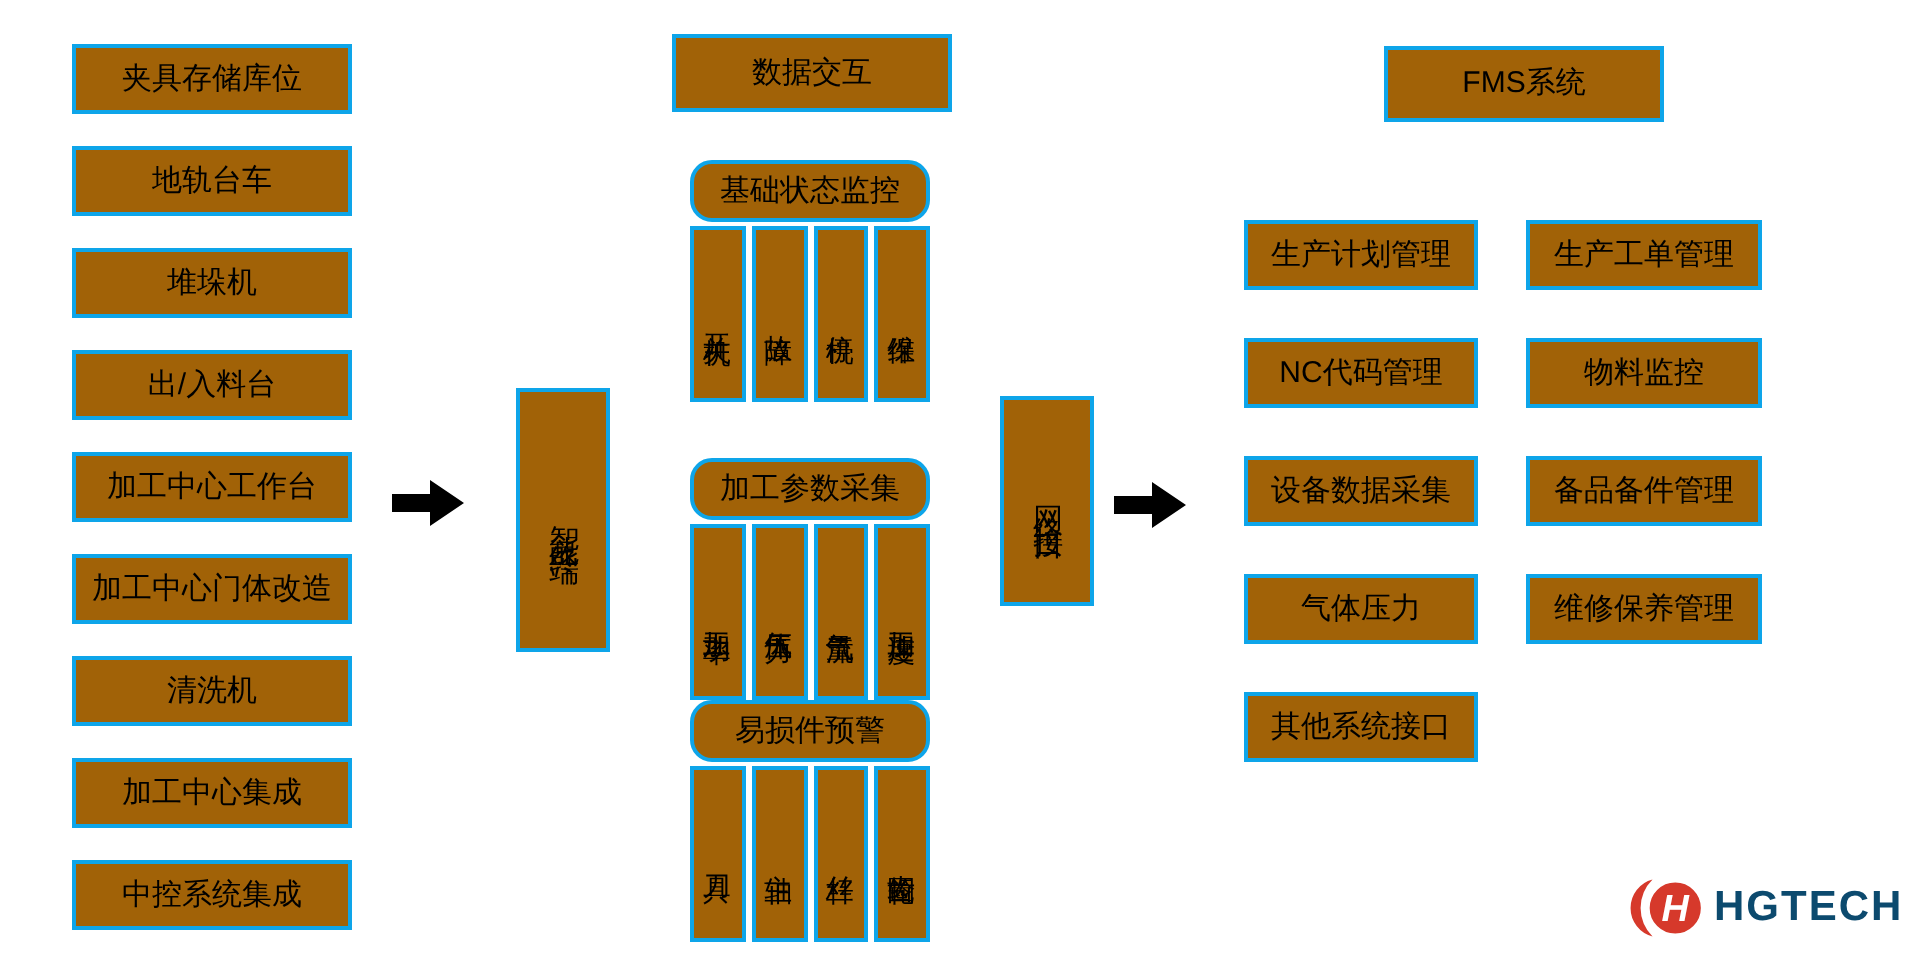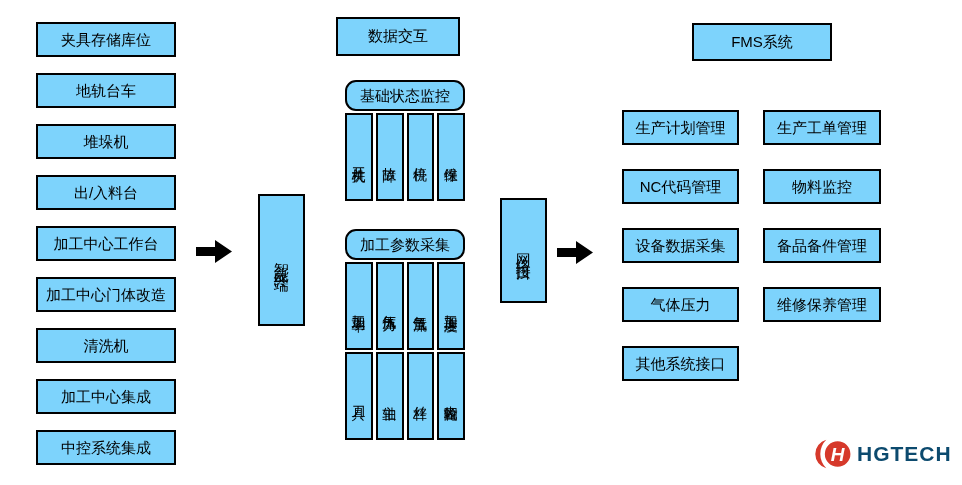--- a/index.html
+++ b/index.html
@@ -6,22 +6,22 @@
   .canvas {
     position: relative;
     width: 962px;
     height: 485px;
     background: #ffffff;
     font-family: "Liberation Sans", "DejaVu Sans", sans-serif;
     color: #000;
     overflow: hidden;
   }
   .box {
-    background: #7dd3fc;
-    border: 2px solid #000000;
+    background: #a16207;
+    border: 2px solid #0ea5e9;
     box-sizing: border-box;
     display: flex;
     align-items: center;
     justify-content: center;
     font-size: 15px;
     line-height: 1.15;
     text-align: center;
     white-space: nowrap;
   }
   
@@ -54,21 +54,21 @@
   .network-box {
     position: absolute;
     left: 500px; top: 198px;
     width: 47px; height: 105px;
   }
 
   
   .dx-header {
     position: absolute;
     left: 336px; top: 17px;
-    width: 124px; height: 39px; font-family: Liberation Serif, serif;
+    width: 140px; height: 39px;
   }
   .group {
     position: absolute;
     left: 345px;
     width: 120px;
   }
   .group-1 { top: 80px; }
   .group-2 { top: 229px; }
   .group-3 { top: 350px; }
   .group-title { width: 120px; height: 31px; border-radius: 11px; }
@@ -156,20 +156,21 @@
     <div class="box group-title">加工参数采集</div>
     <div class="sub-row">
       <div class="box vbox">加工功率</div>
       <div class="box vbox">气体压力</div>
       <div class="box vbox">气流量</div>
       <div class="box vbox">加工速度</div>
     </div>
   </div>
 
   <div class="group group-3">
+    <div class="box group-title">易损件预警</div>
     <div class="sub-row">
       <div class="box vbox">刀具</div>
       <div class="box vbox">主轴</div>
       <div class="box vbox">丝杆</div>
       <div class="box vbox">齿轮圈</div>
     </div>
   </div>
 
   <div class="box vbox network-box">网络接口</div>
 

